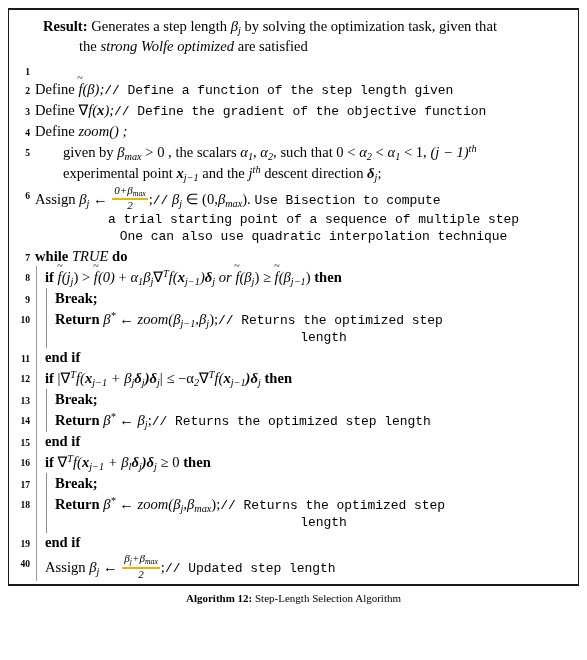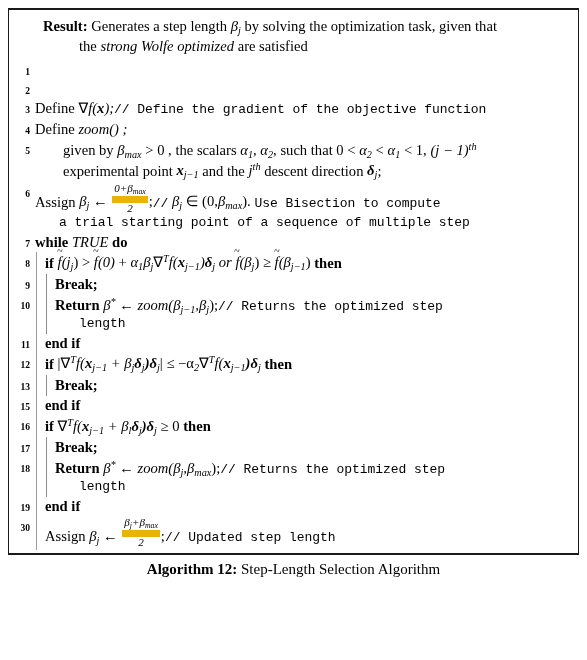--- a/index.html
+++ b/index.html
@@ -127,21 +127,21 @@
     display: inline-block;
     vertical-align: -0.52em;
     text-align: center;
     font-size: 0.76em;
     line-height: 1.05;
     margin: 0 1px;
   }
   .frac .num {
     display: block;
     padding: 0 2px;
-    border-bottom: 7px solid #eab308;
+    border-bottom: 2px solid #eab308;
   }
   .frac .den { display: block; }
 
   
   .tf {
     position: relative;
     display: inline-block;
     font-style: italic;
   }
   .tf::before {
@@ -161,26 +161,27 @@
     font-style: normal;
     font-size: 13.0px;
     letter-spacing: -0.05px;
   }
   .cmt-blk {
     font-family: "Liberation Mono", monospace;
     font-size: 13.0px;
     line-height: 1.30;
     display: block;
     letter-spacing: -0.05px;
+    text-align: center;
   }
 
   
   .caption {
     text-align: center;
-    font-size: 15px;
+    font-size: 11px;
     padding-top: 6px;
     font-family: "Liberation Serif", serif;
   }
   .caption b { font-weight: bold; }
 </style>
 </head>
 <body>
 
 <div class="algorithm-wrap">
   <div class="algo-box">
@@ -190,20 +191,24 @@
         <span>Generates a step length </span><span class="math"><span>β</span><sub>j</sub></span><span> by solving the optimization task, given that</span></span>
       <span class="result-line2"><span>the </span><span class="ital">strong Wolfe optimized</span><span> are satisfied</span></span>
     </div>
 
     <div class="line">
       <span class="lineno">1</span>
     </div>
 
     <div class="line">
       <span class="lineno">2</span>
+      <span class="body">
+        <span class="txt">Define</span>
+        <span class="math"><span class="tf">f</span>(<span class="mathi">β</span>);</span><span class="cmt">// Define a function of the step length given</span>
+      </span>
     </div>
 
     <div class="line">
       <span class="lineno">3</span>
       <span class="body">
         <span class="txt">Define</span>
         <span class="math"><span class="up">∇</span><span class="mathi">f</span>(<span class="bsym">x</span>);</span><span class="cmt">// Define the gradient of the objective function</span>
       </span>
     </div>
 
@@ -225,20 +230,21 @@
 
     <div class="line">
       <span class="lineno">6</span>
       <span class="body">
         <span class="txt">Assign</span>
         <span class="math"><span>β</span><sub>j</sub> <span class="up">←</span>
           <span class="frac"><span class="num"><span>0+β</span><sub>max</sub></span><span class="den">2</span></span><span class="up">;</span></span><span class="cmt">//</span>
         <span class="math"><span>β</span><sub>j</sub><span class="up"> ∈ (0,</span><span>β</span><sub>max</sub><span class="up">).</span></span>
         <span class="cmt">Use Bisection to compute</span>
         <span class="cmt-blk hang-sm">a trial starting point of a sequence of multiple step</span>
+        <span class="cmt-blk hang-sm">One can also use quadratic interpolation technique</span>
       </span>
     </div>
 
     <div class="line">
       <span class="lineno">7</span>
       <span class="body">
         <span class="txt bold">while</span>
         <span class="txt ital">TRUE</span>
         <span class="txt bold">do</span>
       </span>
@@ -295,20 +301,30 @@
 
     <div class="line">
       <span class="lineno">13</span>
       <span class="rail"></span>
       <span class="rail rail-dark"></span>
       <span class="body">
         <span class="txt bold">Break;</span>
       </span>
     </div>
 
+    <div class="line">
+      <span class="lineno">14</span>
+      <span class="rail"></span>
+      <span class="rail rail-dark"></span>
+      <span class="body">
+        <span class="txt bold">Return</span>
+        <span class="math"><span>β</span><sup>*</sup> <span class="up">←</span>
+          <span>β</span><sub>j</sub><span class="up">;</span></span><span class="cmt">// Returns the optimized step length</span>
+      </span>
+    </div>
 
     <div class="line">
       <span class="lineno">15</span>
       <span class="rail"></span>
       <span class="body">
         <span class="txt bold">end if</span>
       </span>
     </div>
 
     <div class="line">
@@ -344,21 +360,21 @@
 
     <div class="line">
       <span class="lineno">19</span>
       <span class="rail"></span>
       <span class="body">
         <span class="txt bold">end if</span>
       </span>
     </div>
 
     <div class="line">
-      <span class="lineno">30</span>
+      <span class="lineno">40</span>
       <span class="rail"></span>
       <span class="body">
         <span class="txt">Assign</span>
         <span class="math"><span>β</span><sub>j</sub> <span class="up">←</span>
           <span class="frac"><span class="num"><span>β</span><sub>j</sub><span>+β</span><sub>max</sub></span><span class="den">2</span></span><span class="up">;</span></span><span class="cmt">// Updated step length</span>
       </span>
     </div>
 
 
   </div>

